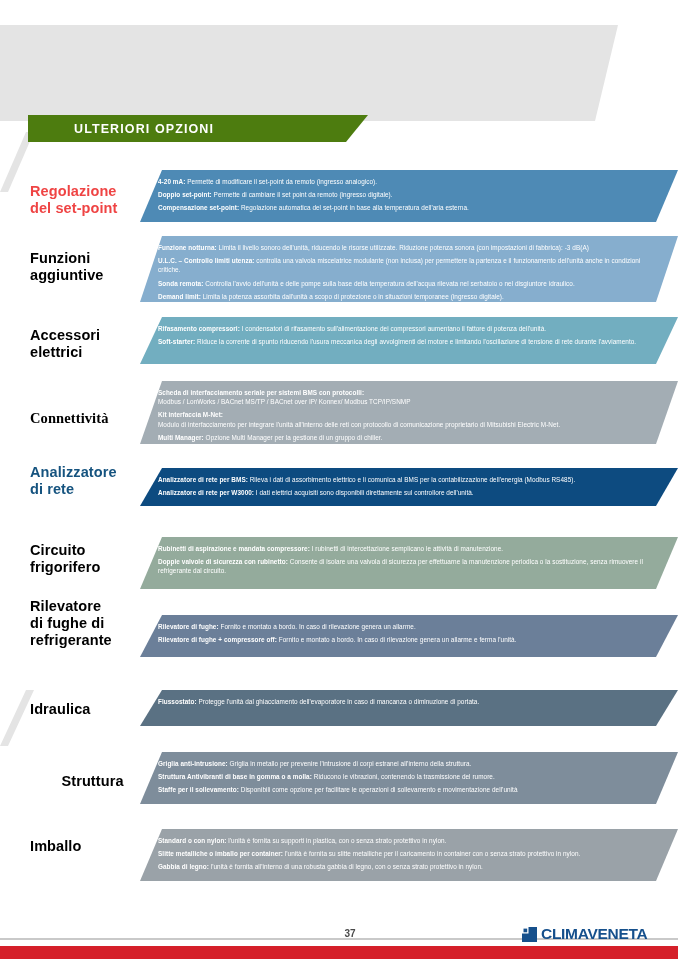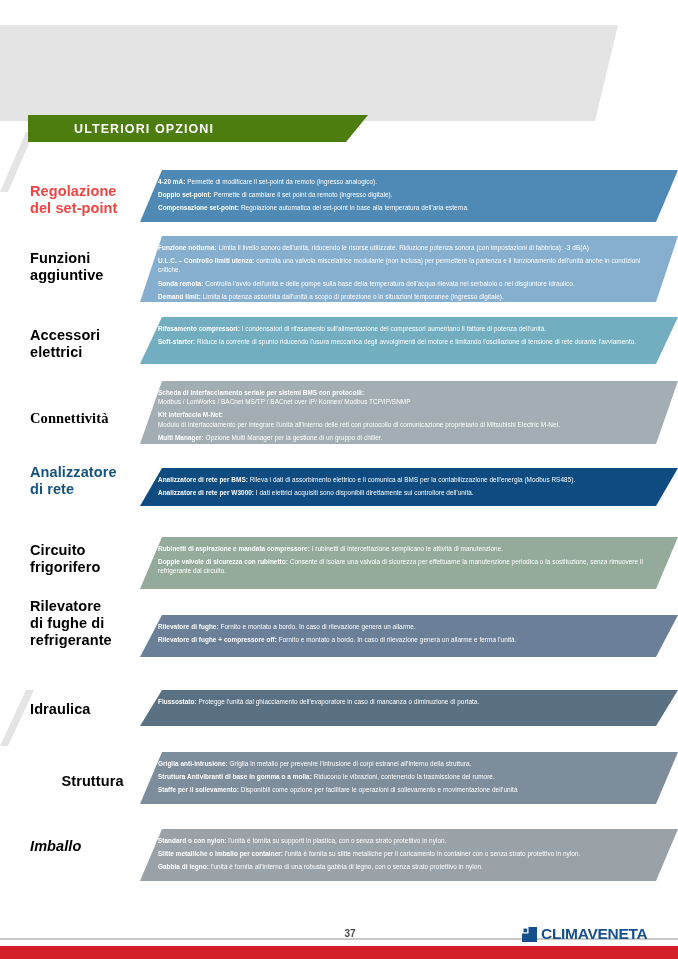--- a/index.html
+++ b/index.html
@@ -142,21 +142,21 @@
       <p><b>Flussostato:</b><span> Protegge l'unità dal ghiacciamento dell'evaporatore in caso di mancanza o diminuzione di portata.</span></p>
     </div>
     <div class="rowlabel" style="top: 773px; text-align: center;">
       <div>Struttura</div>
     </div>
     <div class="band" style="top: 752px; height: 52px; background: rgb(126, 141, 155); clip-path: polygon(22px 0px, 538px 0px, 516px 100%, 0px 100%);">
       <p><b>Griglia anti-intrusione:</b><span> Griglia in metallo per prevenire l'intrusione di corpi estranei all'interno della struttura.</span></p>
       <p><b>Struttura Antivibranti di base in gomma o a molla:</b><span> Riducono le vibrazioni, contenendo la trasmissione del rumore.</span></p>
       <p><b>Staffe per il sollevamento:</b><span> Disponibili come opzione per facilitare le operazioni di sollevamento e movimentazione dell'unità</span></p>
     </div>
-    <div class="rowlabel" style="top: 838px; font-style: italic;">
+    <div class="rowlabel" style="top: 838px;">
       <div>Imballo</div>
     </div>
     <div class="band" style="top: 829px; height: 52px; background: rgb(154, 162, 168); clip-path: polygon(22px 0px, 538px 0px, 516px 100%, 0px 100%);">
       <p><b>Standard o con nylon:</b><span> l'unità è fornita su supporti in plastica, con o senza strato protettivo in nylon.</span></p>
       <p><b>Slitte metalliche o imballo per container:</b><span> l'unità è fornita su slitte metalliche per il caricamento in container con o senza strato protettivo in nylon.</span></p>
       <p><b>Gabbia di legno:</b><span> l'unità è fornita all'interno di una robusta gabbia di legno, con o senza strato protettivo in nylon.</span></p>
     </div>
   </div>
 
 <div style="position:absolute;left:0;top:938px;width:678px;height:2px;background:#c9c9c9;"></div>

